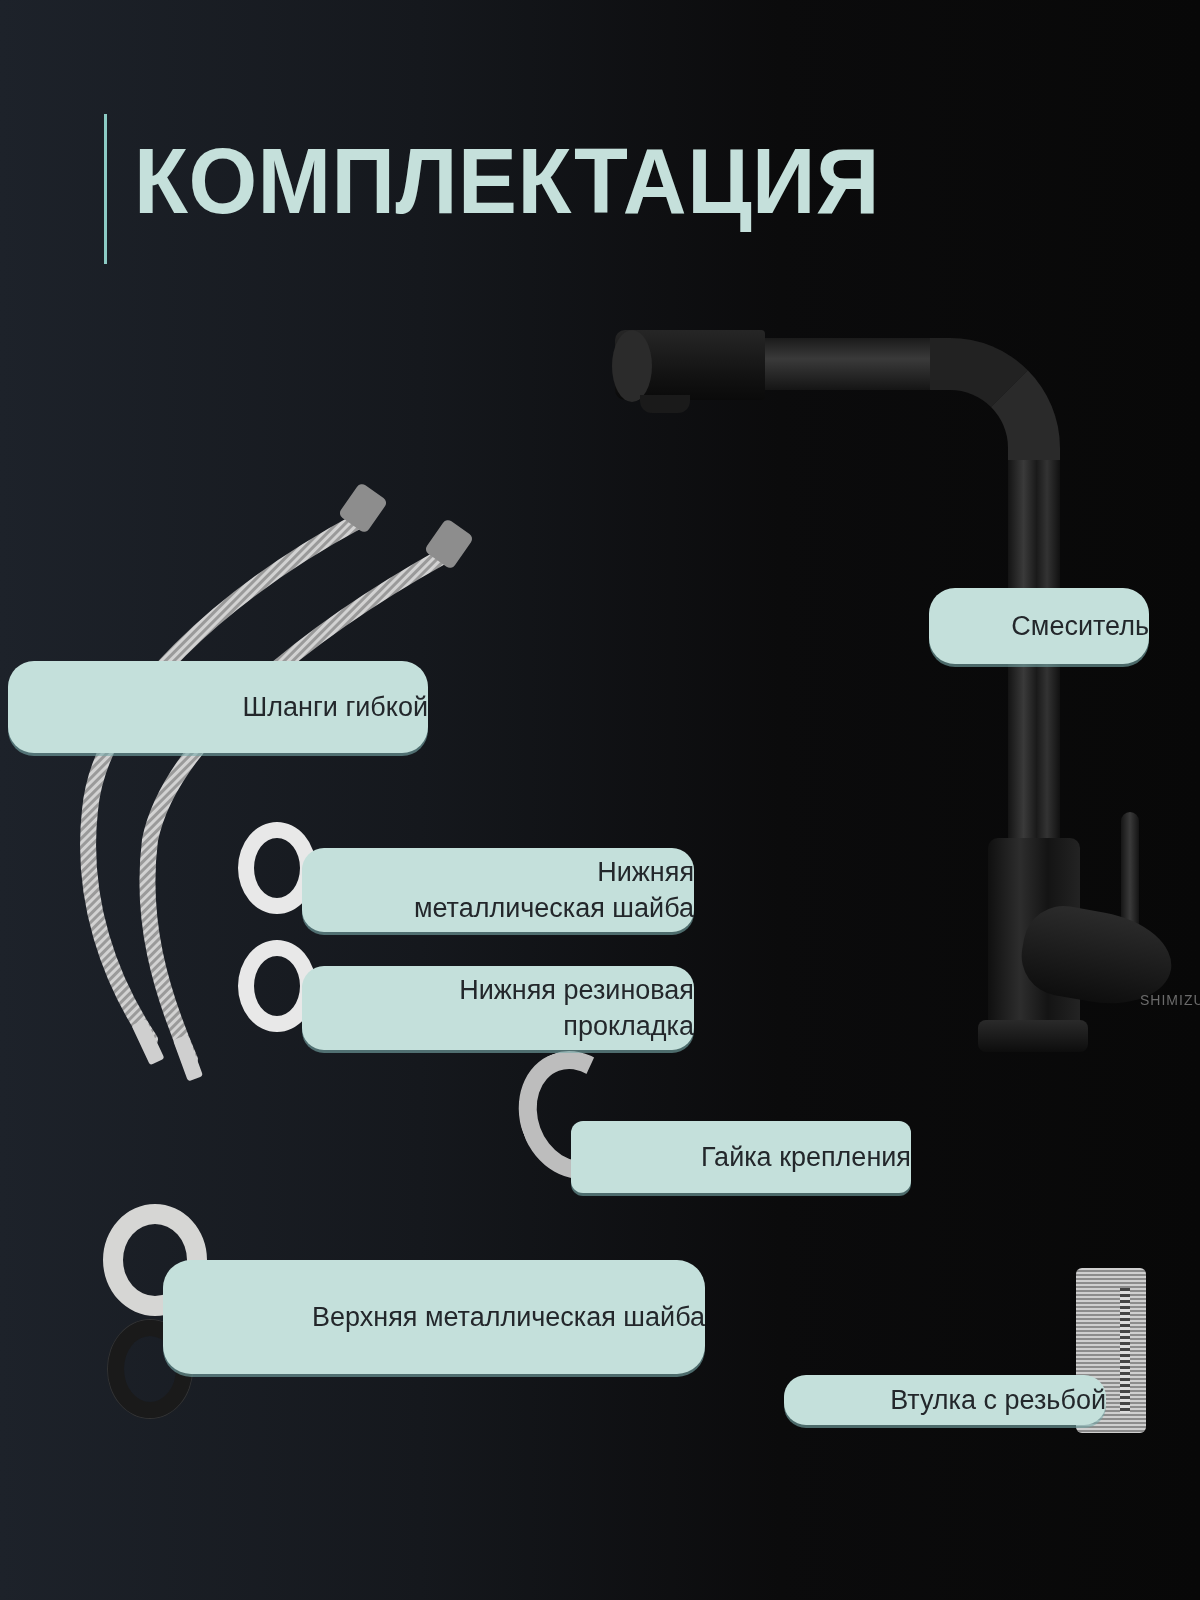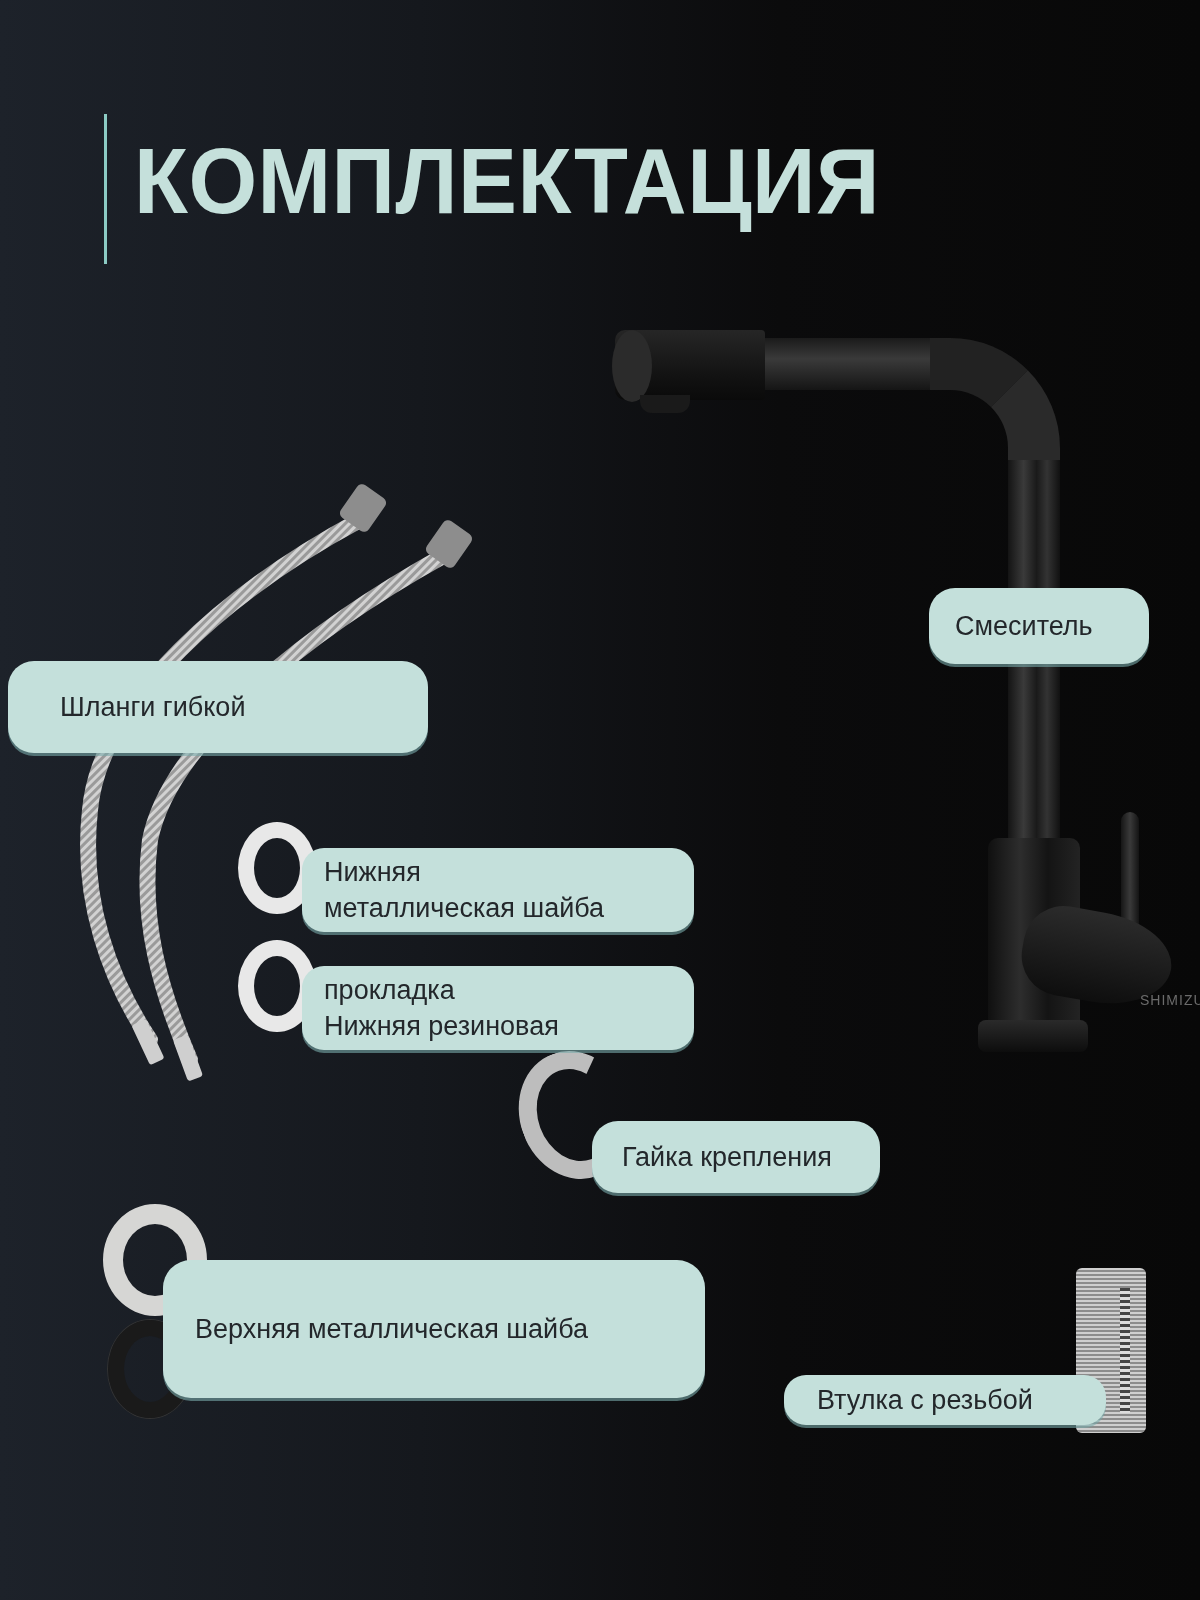--- a/index.html
+++ b/index.html
@@ -12,21 +12,21 @@
 
   
   .title-bar { left: 104px; top: 114px; width: 3px; height: 150px; background: #8ccbc4; }
   .title { left: 134px; top: 135px; font-size: 92px; font-weight: 700; color: #c5e0db; letter-spacing: 0.5px; line-height: 1; transform: scaleX(0.96); transform-origin: left; }
 
   
   .label {
     position: absolute; background: #c4e0db; color: #23272b;
     border-radius: 26px; font-size: 27px; line-height: 36px;
     box-shadow: 0 3px 0 rgba(120,170,170,0.6);
-    display: flex; flex-direction: column; justify-content: center;
+    display: flex; flex-direction: column; justify-content: center; text-align: right;
   }
   .label span { display: block; white-space: nowrap; }
 
   
   .faucet-spout-head { left: 615px; top: 330px; width: 150px; height: 70px; background: linear-gradient(180deg,#262626,#111 70%,#0a0a0a); border-radius: 10px 4px 4px 10px; }
   .faucet-spout-cap { left: 612px; top: 330px; width: 40px; height: 72px; border-radius: 50%; background: #2b2b2b; }
   .faucet-aerator { left: 640px; top: 395px; width: 50px; height: 18px; background: #1a1a1a; border-radius: 0 0 12px 12px; }
   .faucet-arm { left: 760px; top: 338px; width: 230px; height: 52px; background: linear-gradient(180deg,#1b1b1b,#3a3a3a 40%,#151515); border-top-right-radius: 60px; }
   .faucet-bend { left: 930px; top: 338px; width: 130px; height: 130px; border-top-right-radius: 110px; border-top: 52px solid #222; border-right: 52px solid #2a2a2a; box-sizing: border-box; }
   .faucet-riser { left: 1008px; top: 460px; width: 52px; height: 400px; background: linear-gradient(90deg,#141414,#3a3a3a 30%,#1a1a1a 55%,#333 75%,#111); }
@@ -105,27 +105,27 @@
 <div class="label" style="left:8px;top:661px;width:420px;height:92px;padding-left:52px;box-sizing:border-box">
   <span>Шланги гибкой</span>
 </div>
 
 <div class="label" style="left:302px;top:848px;width:392px;height:84px;padding-left:22px;box-sizing:border-box;border-radius:22px">
   <span>Нижняя</span>
   <span>металлическая шайба</span>
 </div>
 
 <div class="label" style="left:302px;top:966px;width:392px;height:84px;padding-left:22px;box-sizing:border-box;border-radius:22px">
+  <span>Нижняя резиновая</span>
   <span>прокладка</span>
-  <span>Нижняя резиновая</span>
 </div>
 
-<div class="label" style="left:592px;top:1121px;width:288px;height:72px;padding-left:30px;box-sizing:border-box;border-radius:26px">
+<div class="label" style="left:571px;top:1121px;width:340px;height:72px;padding-left:30px;box-sizing:border-box;border-radius:12px">
   <span>Гайка крепления</span>
 </div>
 
-<div class="label" style="left:163px;top:1260px;width:542px;height:138px;padding-left:32px;box-sizing:border-box;border-radius:28px">
+<div class="label" style="left:163px;top:1260px;width:542px;height:114px;padding-left:32px;box-sizing:border-box;border-radius:28px">
   <span>Верхняя металлическая шайба</span>
 </div>
 
 <div class="label" style="left:784px;top:1375px;width:322px;height:50px;padding-left:33px;box-sizing:border-box;border-radius:22px">
   <span>Втулка с резьбой</span>
 </div>
 
 </body></html>

